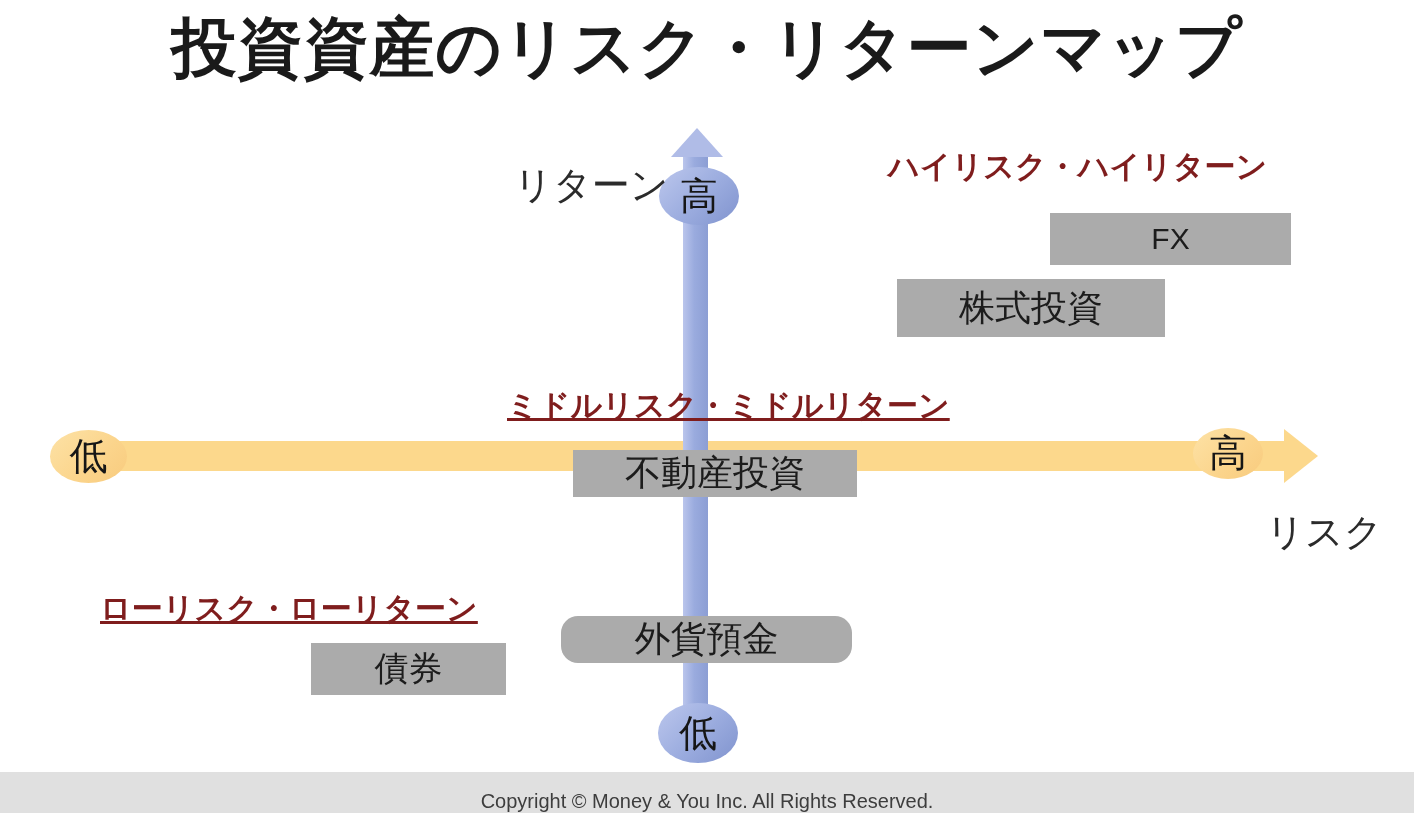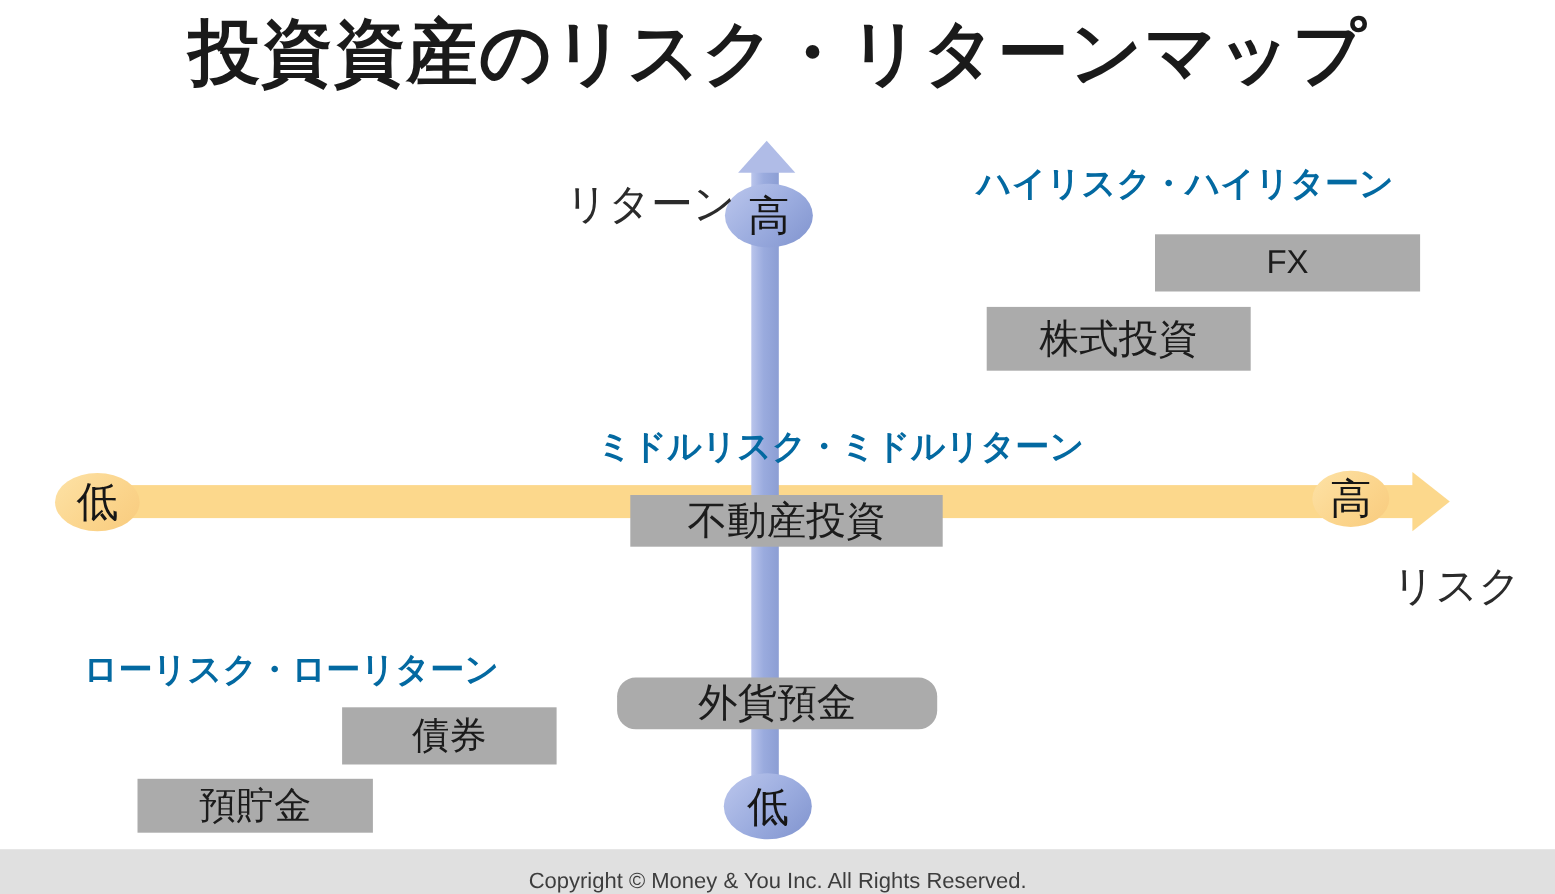--- a/index.html
+++ b/index.html
@@ -74,39 +74,39 @@
     z-index: 5;
     white-space: nowrap;
   }
   .lbl-return { left: 514px; top: 160px; }
   .lbl-risk   { left: 1222px; top: 507px; margin-left: 44px; }
 
   
   .quadrant-label {
     font-size: 31px;
     font-weight: bold;
-    color: #0369a1;
+    color: #7f1d1d;
     z-index: 5;
     white-space: nowrap;
   }
   .q-high { left: 888px; top: 146px; }
-  .q-mid  { left: 543px; top: 385px; }
-  .q-low  { left: 76px;  top: 588px; }
+  .q-mid  { left: 507px; top: 385px; text-decoration: underline; }
+  .q-low  { left: 100px;  top: 588px; text-decoration: underline; }
 
   
   .asset-box {
     background: #ababab;
     display: flex; align-items: center; justify-content: center;
     font-size: 36px;
     color: #1c1c1c;
     z-index: 4;
     white-space: nowrap;
   }
   .asset-fx         { left: 1050px; top: 213px; width: 241px; height: 52px; font-size: 30px; }
-  .asset-stock      { left: 897px;  top: 279px; width: 240px; height: 58px; }
+  .asset-stock      { left: 897px;  top: 279px; width: 268px; height: 58px; }
   .asset-realestate { left: 573px;  top: 450px; width: 284px; height: 47px; }
   .asset-fcd        { left: 561px;  top: 616px; width: 291px; height: 47px; border-radius: 17px; }
   .asset-bond       { left: 295px;  top: 643px; width: 195px; height: 52px; font-size: 34px; margin-left: 16px; }
   .asset-savings    { left: 125px;  top: 708px; width: 214px; height: 49px; font-size: 34px; }
 
   
   .footer-band {
     left: 0; top: 772px; width: 100%; height: 41px;
     background: #e0e0e0;
     display: flex; align-items: flex-end; justify-content: center;
@@ -140,19 +140,18 @@
 
   <div class="abs quadrant-label q-high">ハイリスク・ハイリターン</div>
   <div class="abs quadrant-label q-mid">ミドルリスク・ミドルリターン</div>
   <div class="abs quadrant-label q-low">ローリスク・ローリターン</div>
 
   <div class="abs asset-box asset-fx">FX</div>
   <div class="abs asset-box asset-stock">株式投資</div>
   <div class="abs asset-box asset-realestate">不動産投資</div>
   <div class="abs asset-box asset-fcd">外貨預金</div>
   <div class="abs asset-box asset-bond">債券</div>
-  <div class="abs asset-box asset-savings">預貯金</div>
 
   <div class="abs footer-band">
     <span class="footer-text">Copyright © Money &amp; You Inc. All Rights Reserved.</span>
   </div>
 
 </div>
 
 </body></html>

